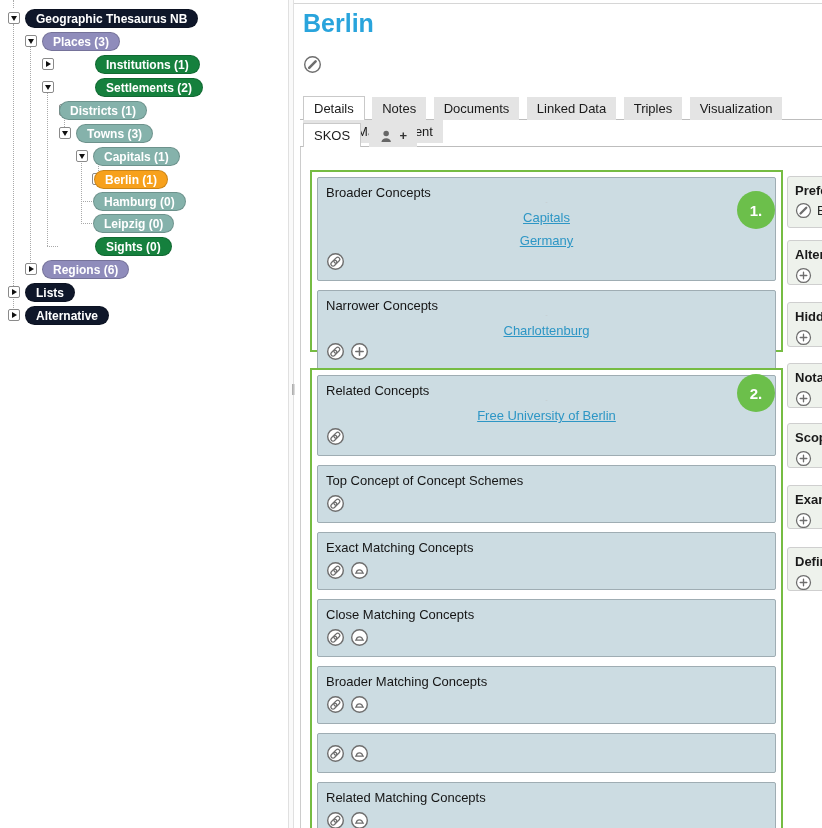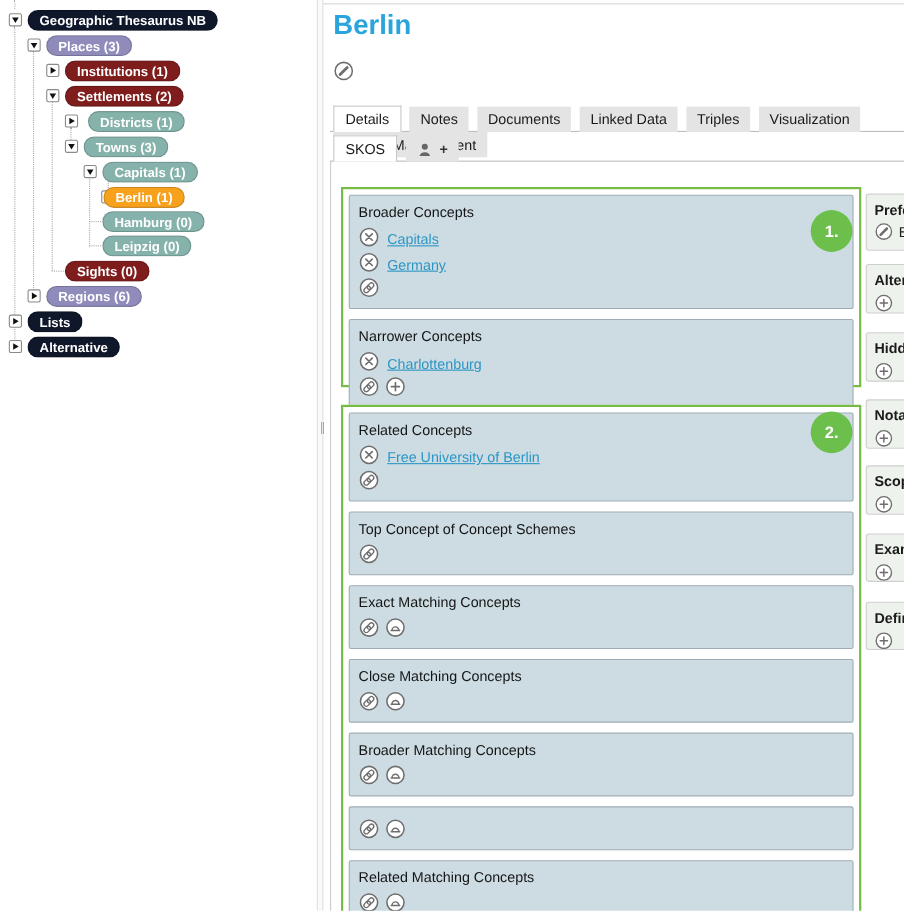--- a/index.html
+++ b/index.html
@@ -18,21 +18,21 @@
   .conn-h { position:absolute; height:0; border-top:1px dotted #a9a9a9; }
   .pill {
     position:absolute; height:19px; line-height:18px;
     padding:0 10px; border-radius:10px;
     font-size:12px; font-weight:bold; color:#fff; white-space:nowrap;
     border:1px solid rgba(0,0,0,0.18);
     cursor:pointer;
   }
   .c-blue   { background:#0f172a; }
   .c-purple { background:#8f8cbb; }
-  .c-dteal  { background:#7f1d1d; }
+  .c-dteal  { background:#15803d;margin-left:36px; }
   .c-lteal  { background:#85b2ab; }
   .c-orange { background:#f7a11c; }
   .exp {
     position:absolute; width:12px; height:12px; background:#fff;
     border:1px solid #8a8a8a; border-radius:2px;
     display:flex; align-items:center; justify-content:center; cursor:pointer;
   }
   .tri-down { width:0; height:0; border-left:3.5px solid transparent; border-right:3.5px solid transparent; border-top:5px solid #111; margin-top:1px;}
   .tri-right{ width:0; height:0; border-top:3.5px solid transparent; border-bottom:3.5px solid transparent; border-left:5px solid #111; margin-left:1px;}
 
@@ -67,21 +67,21 @@
   
   .groupbox { position:absolute; left:310px; width:473px; border:2px solid #76bc43; background:#fff; }
   .gb1 { top:170px; height:182px; }
   .gb2 { top:368px; height:577px; }
   .panel {
     margin:5px 5px 9px 5px; background:#ccdce2;
     border:1px solid #9fadb3; border-radius:2px;
     padding:6px 8px 8px 8px;
   }
   .panel h3 { font-size:13px; font-weight:normal; color:#151515; line-height:18px; }
-  .linkrow { display:flex; align-items:flex-end; gap:7px; height:23px; }
+  .linkrow { display:flex; align-items:center; gap:7px; height:23px;flex-direction:column; }
   .clink { font-size:13px; color:#2d96c5; text-decoration:underline; cursor:pointer; }
   .iconrow { display:flex; align-items:center; gap:5px; margin-top:3px; height:21px; }
   .ic { width:19px; height:19px; display:block; cursor:pointer; }
   .ic16 { width:17px; height:17px; display:block; cursor:pointer; }
 
   .stepnum {
     position:absolute; width:38px; height:38px; border-radius:50%;
     background:#6cbf4b; color:#fff; font-size:15px; font-weight:bold;
     display:flex; align-items:center; justify-content:center; z-index:5;
   }
@@ -170,21 +170,21 @@
       <span class="tri-right"></span>
     </span>
   <span class="exp" style="left:8px;  top:309px;">
       <span class="tri-right"></span>
     </span>
 
   <span class="pill c-blue" style="left:25px;  top:9px;">Geographic Thesaurus NB</span>
   <span class="pill c-purple" style="left:42px;  top:32px;">Places (3)</span>
   <span class="pill c-dteal" style="left:59px;  top:55px;">Institutions (1)</span>
   <span class="pill c-dteal" style="left:59px;  top:78px;">Settlements (2)</span>
-  <span class="pill c-lteal" style="left:80px;  top:101px;text-align:right;">Districts (1)</span>
+  <span class="pill c-lteal" style="left:59px;  top:101px;text-align:right;">Districts (1)</span>
   <span class="pill c-lteal" style="left:76px;  top:124px;">Towns (3)</span>
   <span class="pill c-lteal" style="left:93px;  top:147px;">Capitals (1)</span>
   <span class="pill c-orange" style="left:94px; top:170px;">Berlin (1)</span>
   <span class="pill c-lteal" style="left:93px;  top:192px;">Hamburg (0)</span>
   <span class="pill c-lteal" style="left:93px;  top:214px;">Leipzig (0)</span>
   <span class="pill c-dteal" style="left:59px;  top:237px;">Sights (0)</span>
   <span class="pill c-purple" style="left:42px;  top:260px;">Regions (6)</span>
   <span class="pill c-blue" style="left:25px;  top:283px;">Lists</span>
   <span class="pill c-blue" style="left:25px;  top:306px;">Alternative</span>
 </div>

